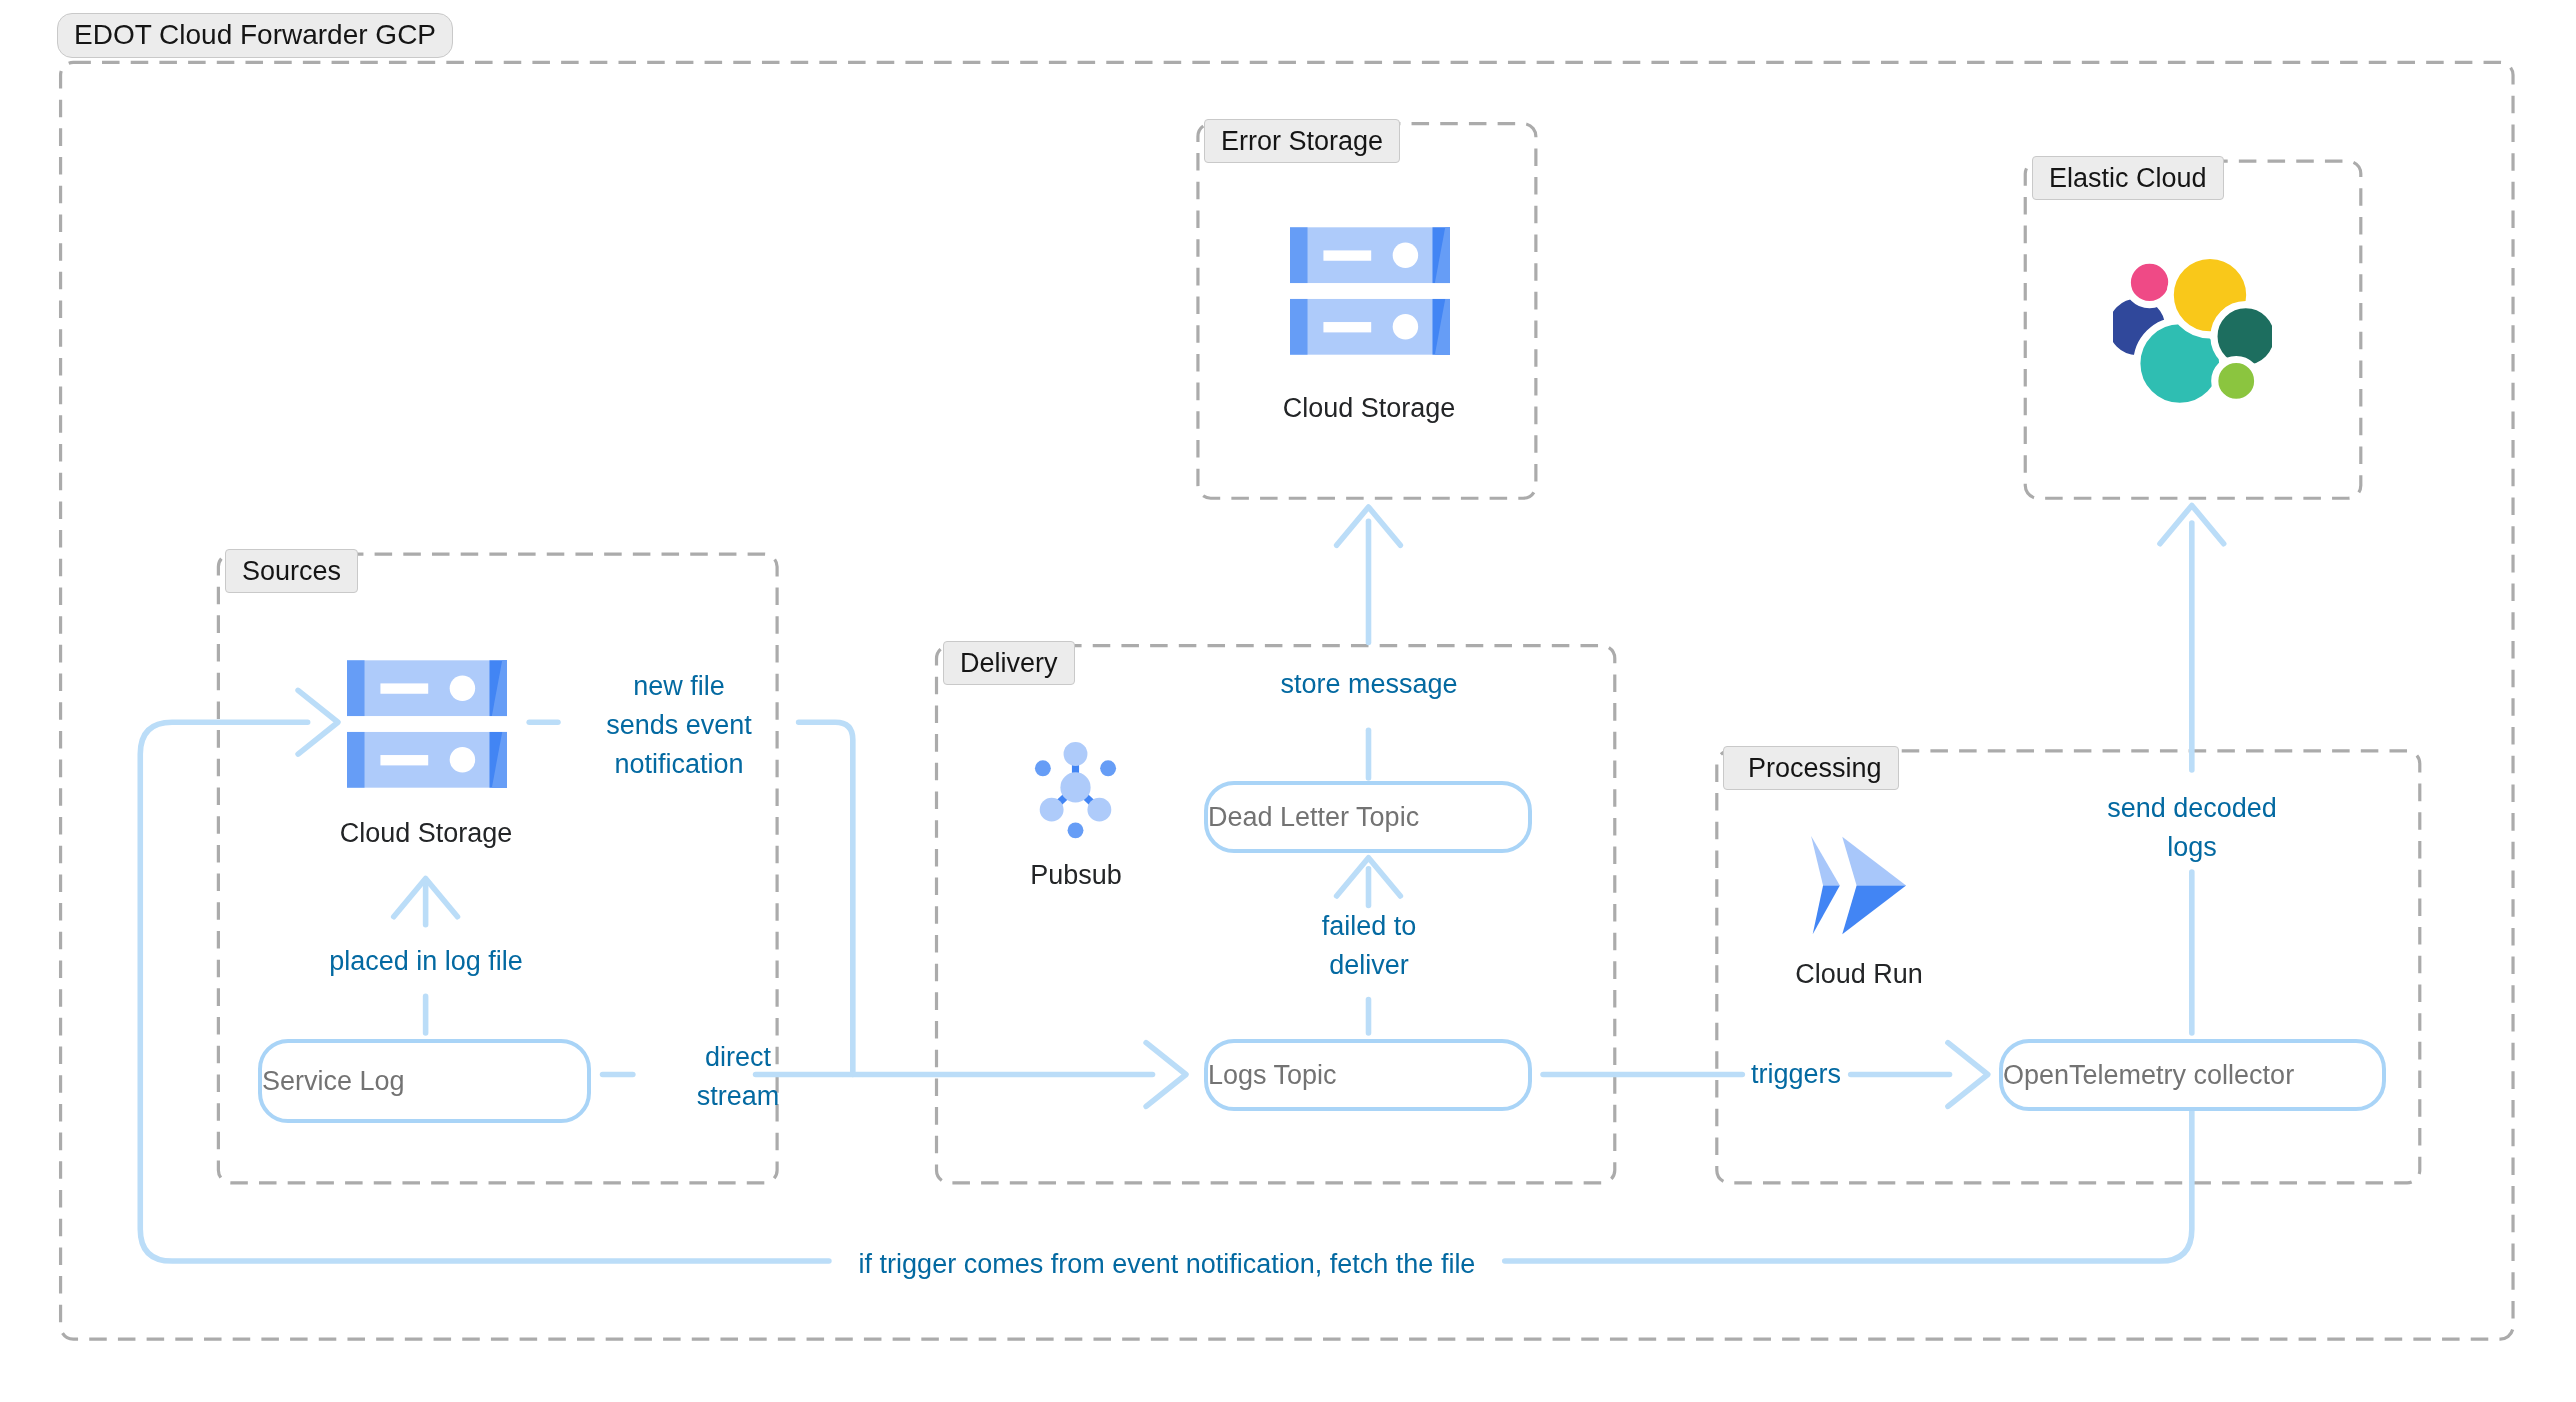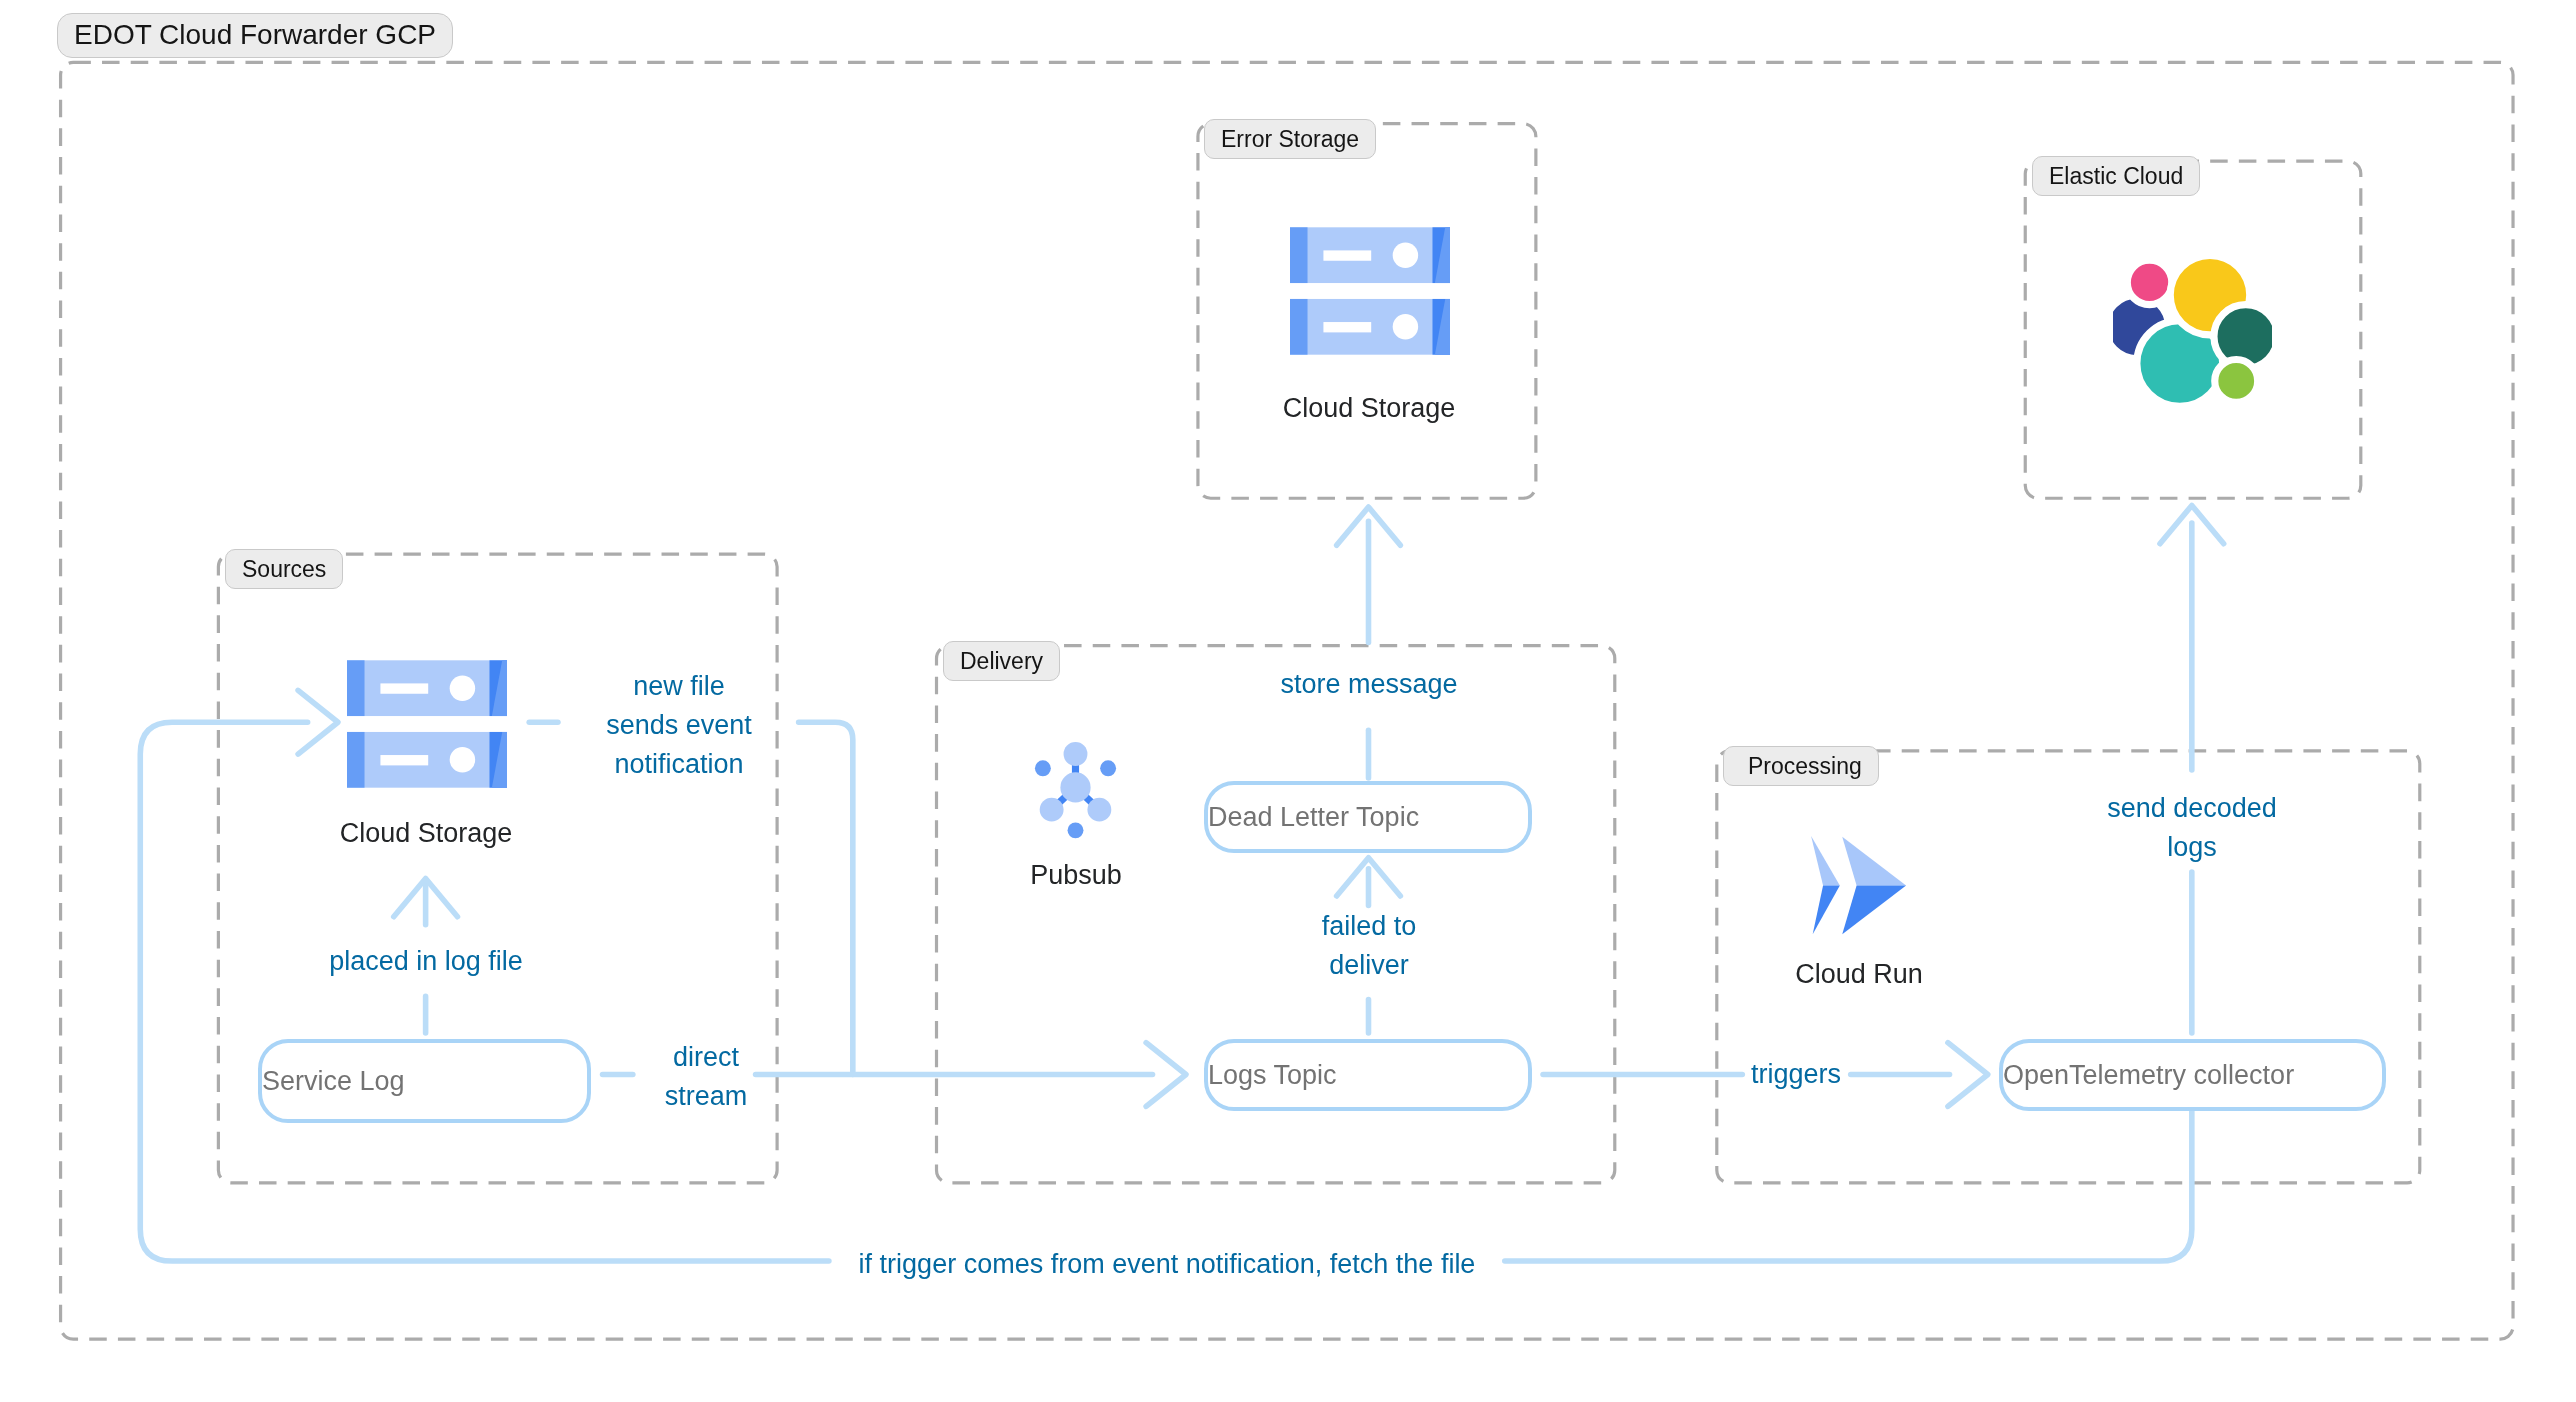--- a/index.html
+++ b/index.html
@@ -2,22 +2,22 @@
 <html style="font-size:12.8px"><head>
 <meta charset="utf-8">
 <style>
   html,body{margin:0;padding:0;background:#ffffff;}
   .canvas{
     position:relative;width:2576px;height:1403px;background:#ffffff;
     font-family:"Liberation Sans",sans-serif;overflow:hidden;
   }
   .layer{position:absolute;left:0;top:0;}
   .badge{
-    position:absolute;background:#ECECEC;border:1.6px solid #C9C9C9;border-radius:10px;
-    padding:5.6px 16px;font-size:23px;font-weight:500;color:#151515;white-space:nowrap;z-index:5;
+    position:absolute;background:#ECECEC;border:1.6px solid #C9C9C9;border-radius:4px;
+    padding:5.6px 16px;font-size:27px;font-weight:500;color:#151515;white-space:nowrap;z-index:5;
   }
   .node{
     position:absolute;background:#ffffff;border:4.8px solid #A9D4F7;border-radius:30px;
     display:flex;align-items:center;justify-content:flex-start;
     font-size:27px;color:#737373;z-index:4;box-sizing:border-box;white-space:nowrap;
   }
   .lbl{
     position:absolute;transform:translate(-50%,-50%);text-align:center;
     font-size:27px;color:#0369a1;line-height:39px;white-space:nowrap;z-index:3;
   }
@@ -172,21 +172,21 @@
   <div class="lbl iconlbl" style="left:1859px;top:974px;">Cloud Run</div>
 
   <div class="lbl" style="left:426px;top:961px;">placed in log file</div>
 
   <div class="lbl" style="left:679px;top:725px;">
     <div>new file</div>
     <div>sends event</div>
     <div>notification</div>
   </div>
 
-  <div class="lbl" style="left:706px;top:1077px;">
+  <div class="lbl" style="left:738px;top:1077px;">
     <div>direct</div>
     <div>stream</div>
   </div>
 
   <div class="lbl" style="left:1369px;top:684px;">store message</div>
 
   <div class="lbl" style="left:1369px;top:946px;">
     <div>failed to</div>
     <div>deliver</div>
   </div>

